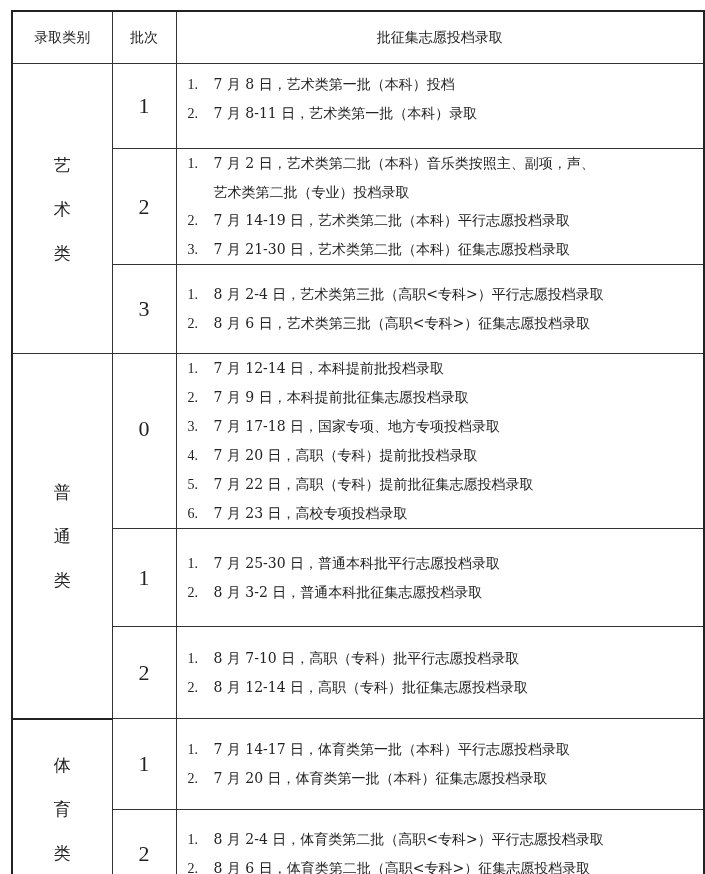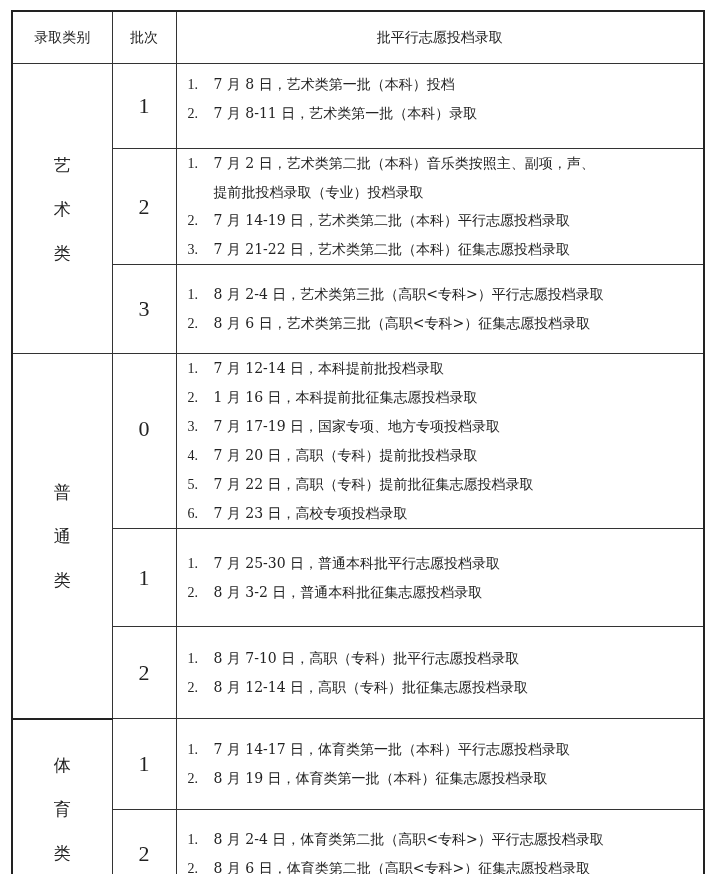--- a/index.html
+++ b/index.html
@@ -27,64 +27,64 @@
 <table id="tbl">
   <colgroup>
     <col style="width:100px">
     <col style="width:64px">
     <col>
   </colgroup>
   <tbody>
       <tr class="hdr">
     <th>录取类别</th>
     <th>批次</th>
-    <th>批平行志愿投档录取</th>
+    <th>批征集志愿投档录取</th>
   </tr>
 
   <tr style="height:85px">
     <td class="cat" rowspan="3">
       <span>艺</span>
       <span>术</span>
       <span>类</span>
     </td>
     <td class="batch">1</td>
     <td class="content">
       <div class="item"><span class="num">1.</span><span class="txt">7 月 8 日，艺术类第一批（本科）投档</span></div>
       <div class="item"><span class="num">2.</span><span class="txt">7 月 8-11 日，艺术类第一批（本科）录取</span></div>
       <div style="height:14px"></div>
     </td>
   </tr>
   <tr style="height:103px">
     <td class="batch">2</td>
     <td class="content">
       <div class="item"><span class="num">1.</span><span class="txt">7 月 2 日，艺术类第二批（本科）音乐类按照主、副项，声、</span></div>
-      <div class="cont">提前批投档录取（专业）投档录取</div>
+      <div class="cont">艺术类第二批（专业）投档录取</div>
       <div class="item"><span class="num">2.</span><span class="txt">7 月 14-19 日，艺术类第二批（本科）平行志愿投档录取</span></div>
-      <div class="item"><span class="num">3.</span><span class="txt">7 月 21-22 日，艺术类第二批（本科）征集志愿投档录取</span></div>
+      <div class="item"><span class="num">3.</span><span class="txt">7 月 21-30 日，艺术类第二批（本科）征集志愿投档录取</span></div>
     </td>
   </tr>
   <tr class="grp-end" style="height:89px">
     <td class="batch">3</td>
     <td class="content">
       <div class="item"><span class="num">1.</span><span class="txt">8 月 2-4 日，艺术类第三批（高职&lt;专科&gt;）平行志愿投档录取</span></div>
       <div class="item"><span class="num">2.</span><span class="txt">8 月 6 日，艺术类第三批（高职&lt;专科&gt;）征集志愿投档录取</span></div>
     </td>
   </tr>
 
   <tr style="height:155px">
     <td class="cat" rowspan="3" style="border-bottom:2px solid #222;">
       <span>普</span>
       <span>通</span>
       <span>类</span>
     </td>
     <td class="batch" style="vertical-align:top;padding-top:62px;">0</td>
     <td class="content">
       <div class="item"><span class="num">1.</span><span class="txt">7 月 12-14 日，本科提前批投档录取</span></div>
-      <div class="item"><span class="num">2.</span><span class="txt">1 月 16 日，本科提前批征集志愿投档录取</span></div>
-      <div class="item"><span class="num">3.</span><span class="txt">7 月 17-19 日，国家专项、地方专项投档录取</span></div>
+      <div class="item"><span class="num">2.</span><span class="txt">7 月 9 日，本科提前批征集志愿投档录取</span></div>
+      <div class="item"><span class="num">3.</span><span class="txt">7 月 17-18 日，国家专项、地方专项投档录取</span></div>
       <div class="item"><span class="num">4.</span><span class="txt">7 月 20 日，高职（专科）提前批投档录取</span></div>
       <div class="item"><span class="num">5.</span><span class="txt">7 月 22 日，高职（专科）提前批征集志愿投档录取</span></div>
       <div class="item"><span class="num">6.</span><span class="txt">7 月 23 日，高校专项投档录取</span></div>
     </td>
   </tr>
   <tr style="height:98px">
     <td class="batch">1</td>
     <td class="content">
       <div class="item"><span class="num">1.</span><span class="txt">7 月 25-30 日，普通本科批平行志愿投档录取</span></div>
       <div class="item"><span class="num">2.</span><span class="txt">8 月 3-2 日，普通本科批征集志愿投档录取</span></div>
@@ -100,21 +100,21 @@
 
   <tr style="height:91px">
     <td class="cat" rowspan="2">
       <span>体</span>
       <span>育</span>
       <span>类</span>
     </td>
     <td class="batch">1</td>
     <td class="content">
       <div class="item"><span class="num">1.</span><span class="txt">7 月 14-17 日，体育类第一批（本科）平行志愿投档录取</span></div>
-      <div class="item"><span class="num">2.</span><span class="txt">8 月 19 日，体育类第一批（本科）征集志愿投档录取</span></div>
+      <div class="item"><span class="num">2.</span><span class="txt">7 月 20 日，体育类第一批（本科）征集志愿投档录取</span></div>
     </td>
   </tr>
   <tr style="height:90px">
     <td class="batch">2</td>
     <td class="content">
       <div class="item"><span class="num">1.</span><span class="txt">8 月 2-4 日，体育类第二批（高职&lt;专科&gt;）平行志愿投档录取</span></div>
       <div class="item"><span class="num">2.</span><span class="txt">8 月 6 日，体育类第二批（高职&lt;专科&gt;）征集志愿投档录取</span></div>
     </td>
   </tr>
 </tbody>

